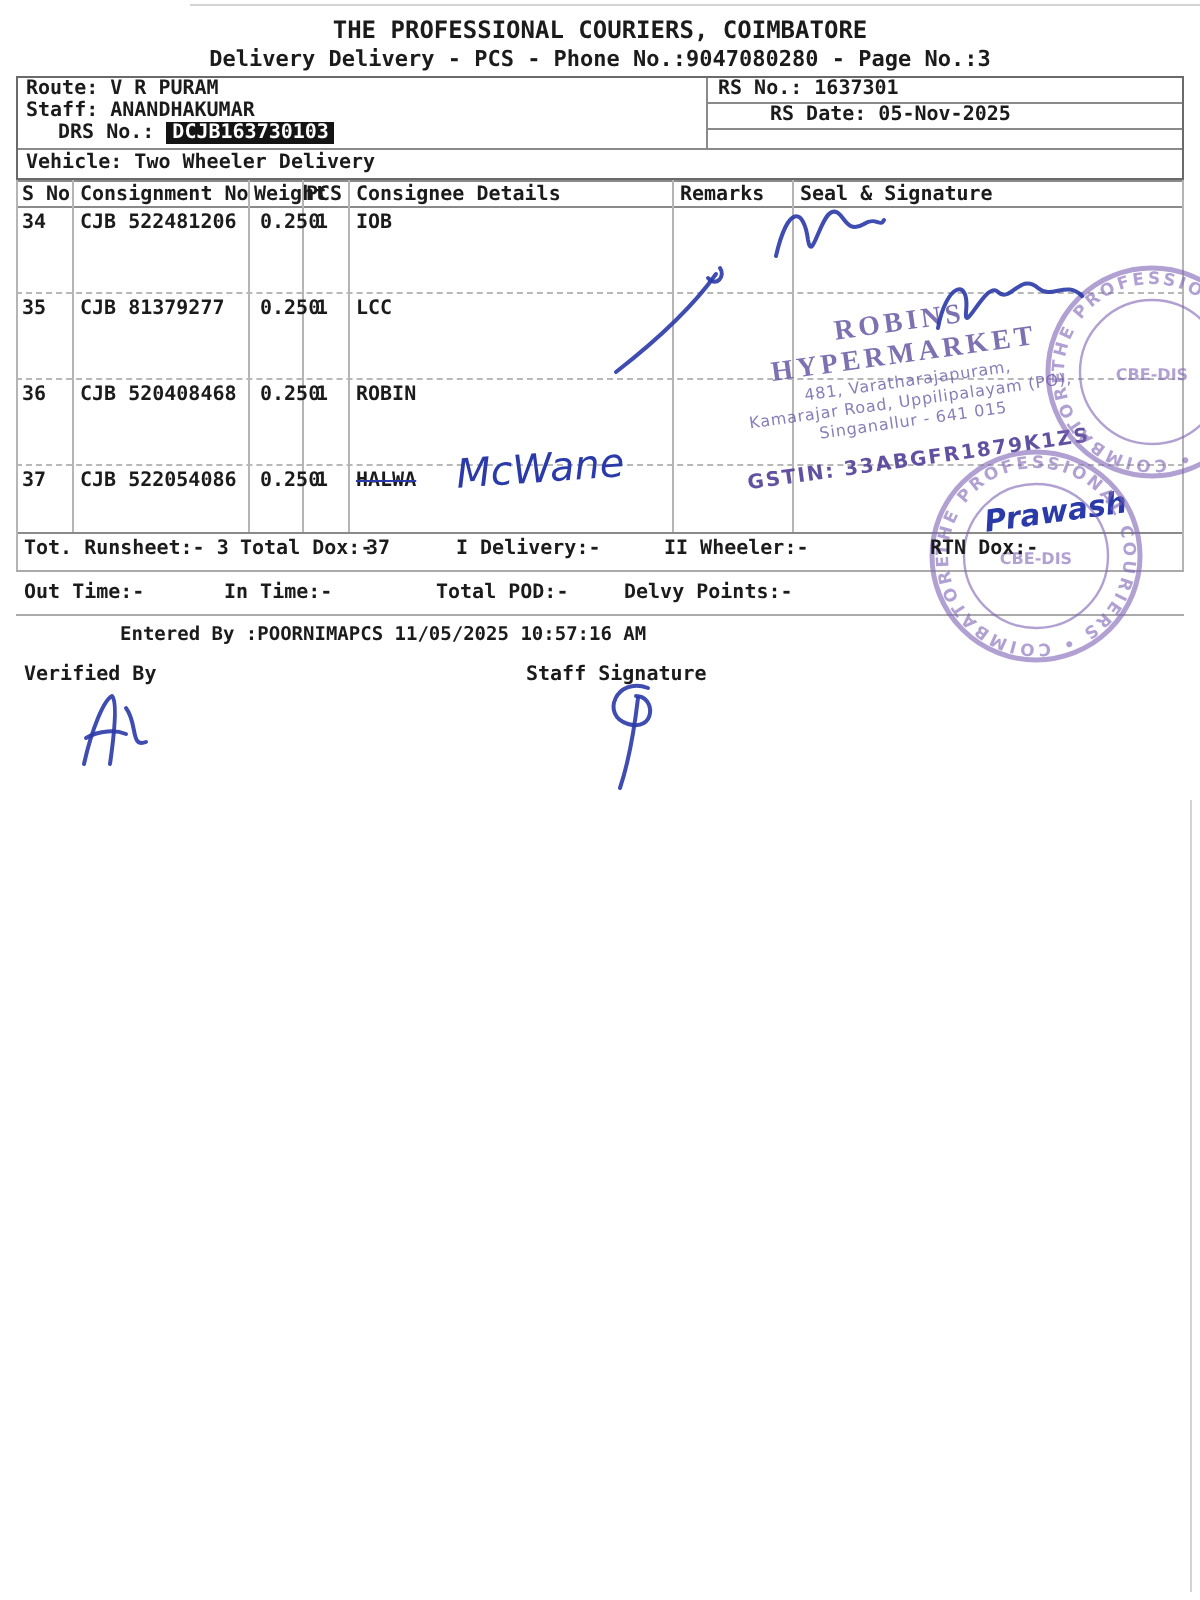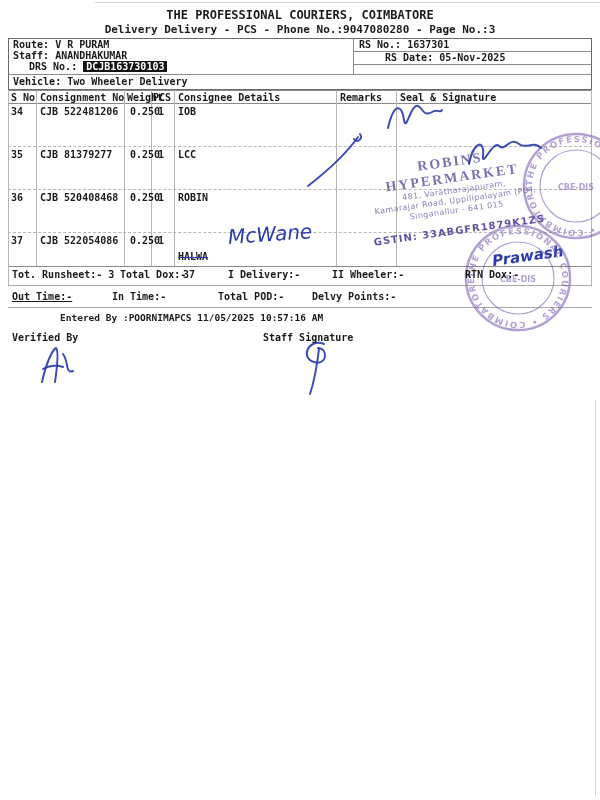--- a/index.html
+++ b/index.html
@@ -112,21 +112,21 @@
   <div class="t" style="left:11px;top:192px;">36</div>
   <div class="t" style="left:40px;top:192px;">CJB 520408468</div>
   <div class="t" style="left:130px;top:192px;">0.250</div>
   <div class="t" style="left:158px;top:192px;">1</div>
   <div class="t" style="left:178px;top:192px;">ROBIN</div>
 
   <div class="t" style="left:11px;top:235px;">37</div>
   <div class="t" style="left:40px;top:235px;">CJB 522054086</div>
   <div class="t" style="left:130px;top:235px;">0.250</div>
   <div class="t" style="left:158px;top:235px;">1</div>
-  <div class="t strike" style="left:178px;top:251px;">HALWA</div>
+  <div class="t strike" style="left:178px;top:235px;">HALWA</div>
 
   <div class="hand" style="left:228px;top:222px;font-size:20px;transform:rotate(-4deg);">McWane</div>
   <div class="hand" style="left:492px;top:247px;font-size:15px;font-weight:700;transform:rotate(-8deg);">Prawash</div>
 
   <div class="stamp">
     <div class="name">ROBINS HYPERMARKET</div>
     <div class="addr">481, Varatharajapuram,</div>
     <div class="addr">Kamarajar Road, Uppilipalayam (PO),</div>
     <div class="addr">Singanallur - 641 015</div>
     <div class="gstin">GSTIN: 33ABGFR1879K1ZS</div>
@@ -173,21 +173,21 @@
 
   <div class="t" style="left:12px;top:269px;">
     <span class="lbl">Tot. Runsheet:-</span><span>3</span>
   </div>
   <div class="t" style="left:120px;top:269px;">Total Dox:-</div>
   <div class="t" style="left:183px;top:269px;">37</div>
   <div class="t" style="left:228px;top:269px;">I Delivery:-</div>
   <div class="t" style="left:332px;top:269px;">II Wheeler:-</div>
   <div class="t" style="left:430px;top:269px;padding-left:35px;">RTN Dox:-</div>
 
-  <div class="t" style="left:12px;top:291px;text-decoration:underline;">Out Time:-</div>
+  <div class="t" style="left:12px;top:291px;">Out Time:-</div>
   <div class="t" style="left:112px;top:291px;">In Time:-</div>
   <div class="t" style="left:218px;top:291px;">Total POD:-</div>
   <div class="t" style="left:312px;top:291px;">Delvy Points:-</div>
 
   <div class="t fs95" style="left:12px;top:312px;margin-left:48px;">
     <span class="lbl nogap">Entered By :</span><span>POORNIMAPCS 11/05/2025 10:57:16 AM</span>
   </div>
   <div class="t" style="left:12px;top:332px;">Verified By</div>
   <div class="t" style="left:263px;top:332px;">Staff Signature</div>
 

